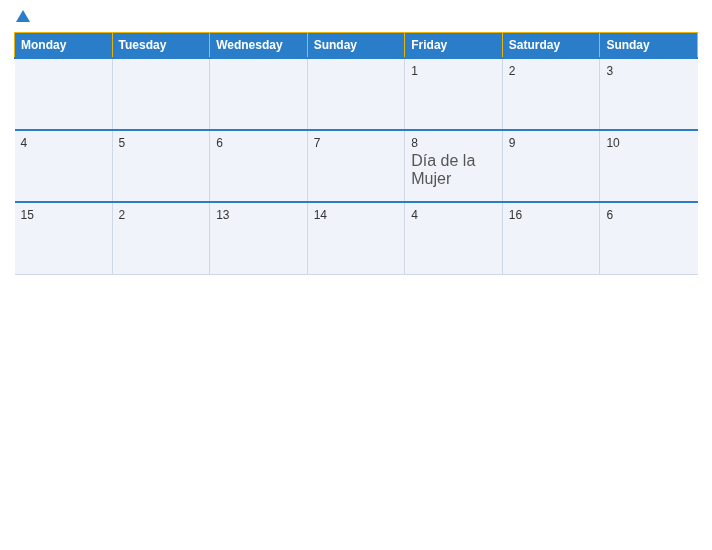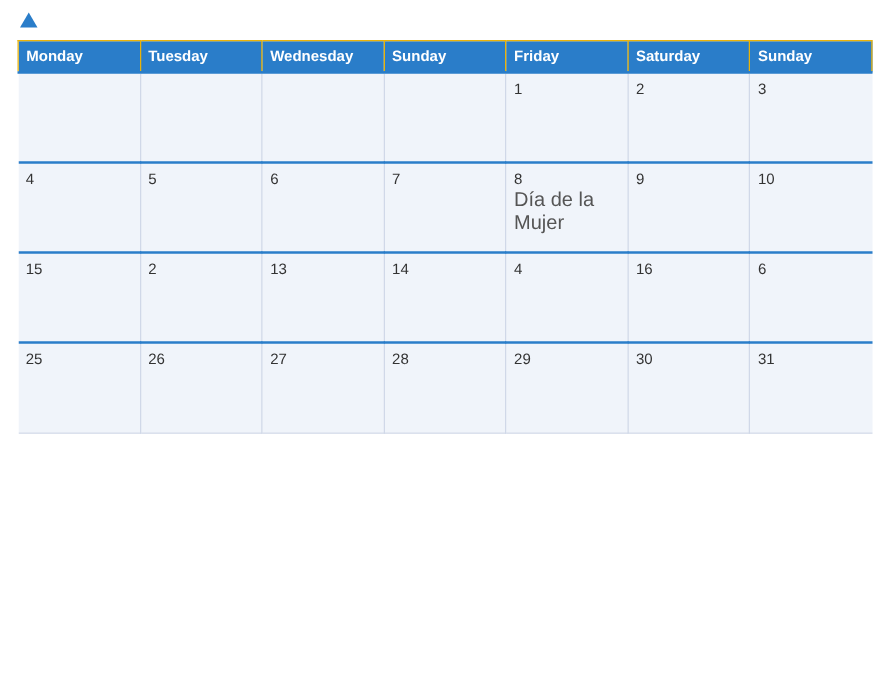--- a/index.html
+++ b/index.html
@@ -195,38 +195,15 @@
           <td>
             <span class="day-number">4</span>
           </td>
           <td>
             <span class="day-number">16</span>
           </td>
           <td>
             <span class="day-number">6</span>
           </td>
         </tr>
-        <tr>
-          <td>
-            <span class="day-number">25</span>
-          </td>
-          <td>
-            <span class="day-number">26</span>
-          </td>
-          <td>
-            <span class="day-number">27</span>
-          </td>
-          <td>
-            <span class="day-number">28</span>
-          </td>
-          <td>
-            <span class="day-number">29</span>
-          </td>
-          <td>
-            <span class="day-number">30</span>
-          </td>
-          <td>
-            <span class="day-number">31</span>
-          </td>
-        </tr>
       </tbody>
   </table>
 </div>
 
 </body></html>

